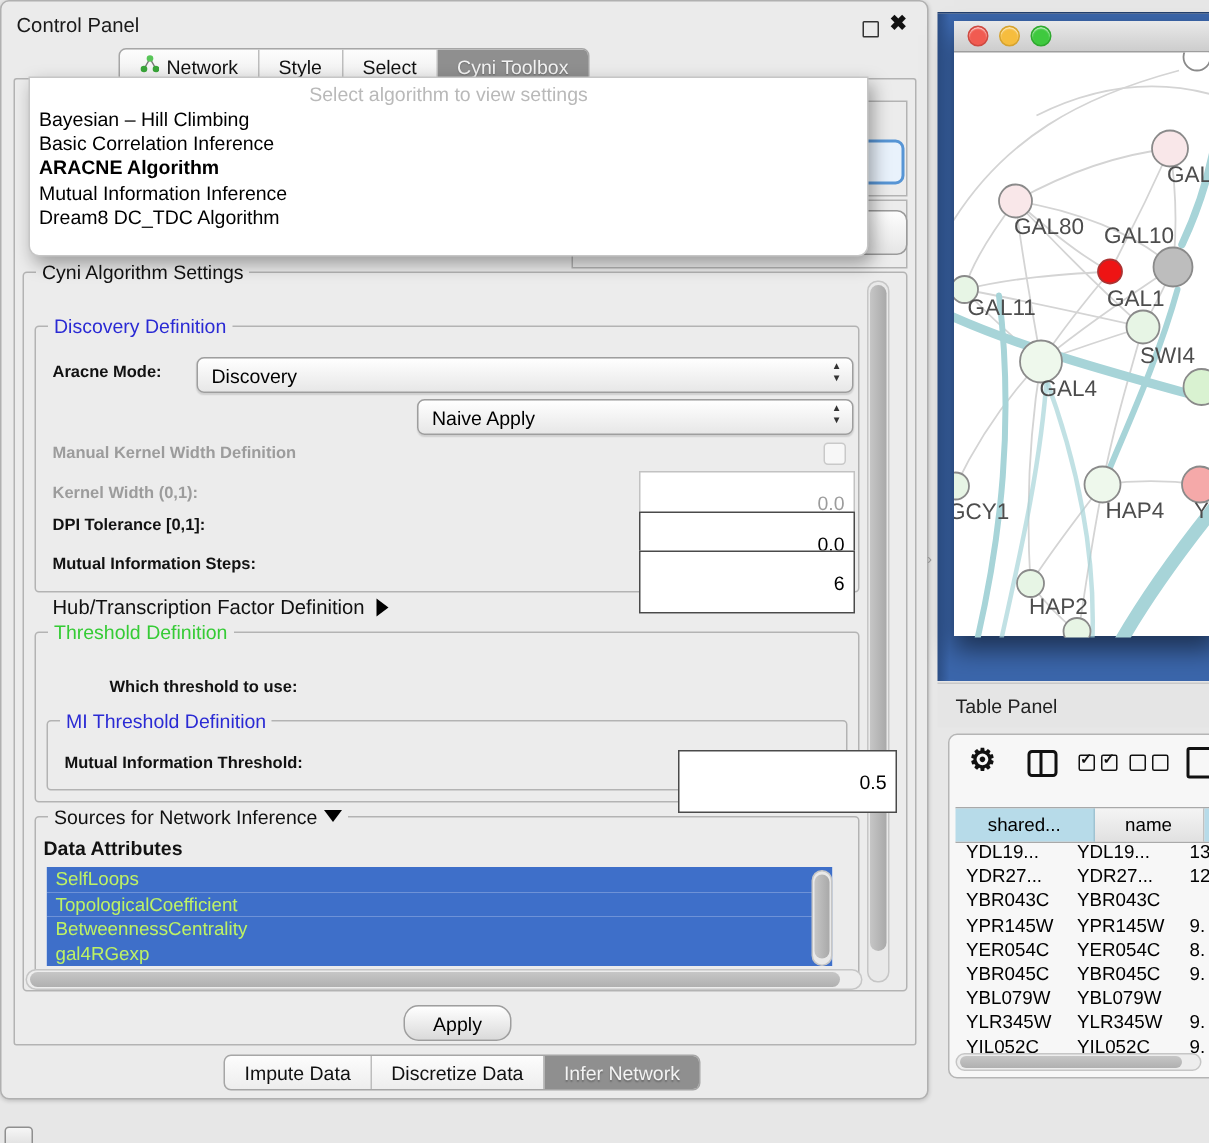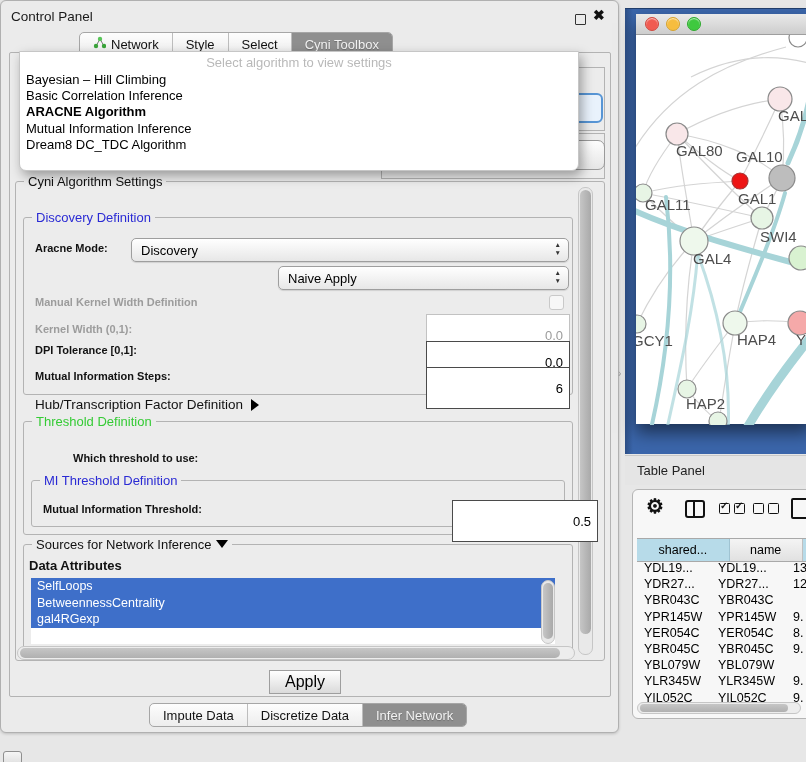--- a/index.html
+++ b/index.html
@@ -46,23 +46,23 @@
   .combo .arr{position:absolute;right:7px;top:2px;font-size:6.5px;line-height:8px;color:#333;text-align:center}
   .tf{position:absolute;height:20px;background:#fff;text-align:right;padding:10px 6px;font-size:13px;
       font-family:"Liberation Sans",sans-serif;box-sizing:content-box}
   .tf.en{border:1.5px solid #4a4a4a;color:#000}
   .tf.dis{border:1px solid #c2c2c2;color:#9c9c9c}
   .chk{position:absolute;width:13px;height:13px;border:1.5px solid #c9c9c9;border-radius:3px;background:#f7f7f7}
   .vsb{position:absolute;background:#e9e9e9;border:1px solid #c6c6c6;border-radius:7px}
   .vsb .thumb{position:absolute;left:1px;right:1px;background:linear-gradient(90deg,#c6c6c6,#a9a9a9);border-radius:6px}
   .hsb{position:absolute;background:#ededed;border:1px solid #c6c6c6;border-radius:7px}
   .hsb .thumb{position:absolute;top:1px;bottom:1px;background:linear-gradient(#c6c6c6,#b0b0b0);border-radius:5px}
-  .attr-item{height:16.5px;line-height:16.5px;background:#3e6fc9;color:#ffffff;font-size:12.5px;padding-left:6px}
-  #apply{position:absolute;left:268px;top:669px;width:70px;height:22px;border:1px solid #9e9e9e;border-radius:0;
-         background:linear-gradient(#ffffff,#dadada);font-size:16px;display:flex;align-items:center;justify-content:center}
+  .attr-item{height:16.5px;line-height:16.5px;background:#3e6fc9;color:#bef264;font-size:12.5px;padding-left:6px}
+  #apply{position:absolute;left:268px;top:669px;width:70px;height:22px;border:1px solid #9e9e9e;border-radius:10px;
+         background:linear-gradient(#ffffff,#dadada);font-size:13px;display:flex;align-items:center;justify-content:center}
   .hub-row{position:absolute;left:34px;top:396px;font-size:13.5px;color:#111;display:flex;align-items:center;gap:8px}
   .tri-right{width:0;height:0;border-left:8px solid #000;border-top:6px solid transparent;border-bottom:6px solid transparent}
   .tri-down{display:inline-block;width:0;height:0;border-top:8px solid #000;border-left:6px solid transparent;border-right:6px solid transparent;margin-left:4px;vertical-align:1px}
   
   #blue{position:absolute;left:625px;top:8px;width:181px;height:445px;
         background:linear-gradient(90deg,#2c4e85 0px,#3b66ab 8px,#3b66ab 100%);border-top:1px solid #223f6d}
   #netwin{position:absolute;left:636px;top:14px;width:175px;height:410px;background:#fff;
           box-shadow:0 9px 16px rgba(0,0,0,.5)}
   #net-titlebar{height:20px;background:linear-gradient(#e9e9e9,#cdcdcd);border-bottom:1px solid #9e9e9e;
                 display:flex;align-items:center;padding-left:9px;gap:7px}
@@ -192,20 +192,21 @@
   </div>
   <div class="flabel" style="left:42px;top:502px">Mutual Information Threshold:</div>
   <input class="tf en" style="left: 428px; top: 499px; width: 132px; margin-left: 23px;" value="0.5">
 
   <div class="gb" style="left:22px;top:543px;width:548px;height:112px">
     <span class="gb-legend"><span>Sources for Network Inference</span><span class="tri-down"></span></span>
   </div>
   <div class="flabel" style="left:28px;top:557px;font-size:13px">Data Attributes</div>
   <div style="position:absolute;left:30px;top:577px;width:524px;height:66px;background:#fff;overflow:hidden">
       <div class="attr-item">SelfLoops</div>
+      <div class="attr-item">TopologicalCoefficient</div>
       <div class="attr-item">BetweennessCentrality</div>
       <div class="attr-item">gal4RGexp</div>
     </div>
   <div class="vsb" style="left:540px;top:579px;width:12px;height:62px">
     <div class="thumb" style="top:2px;height:56px"></div>
   </div>
   <div class="hsb" style="left:16px;top:645px;width:556px;height:12px">
     <div class="thumb" style="left:2px;width:540px"></div>
   </div>
 

